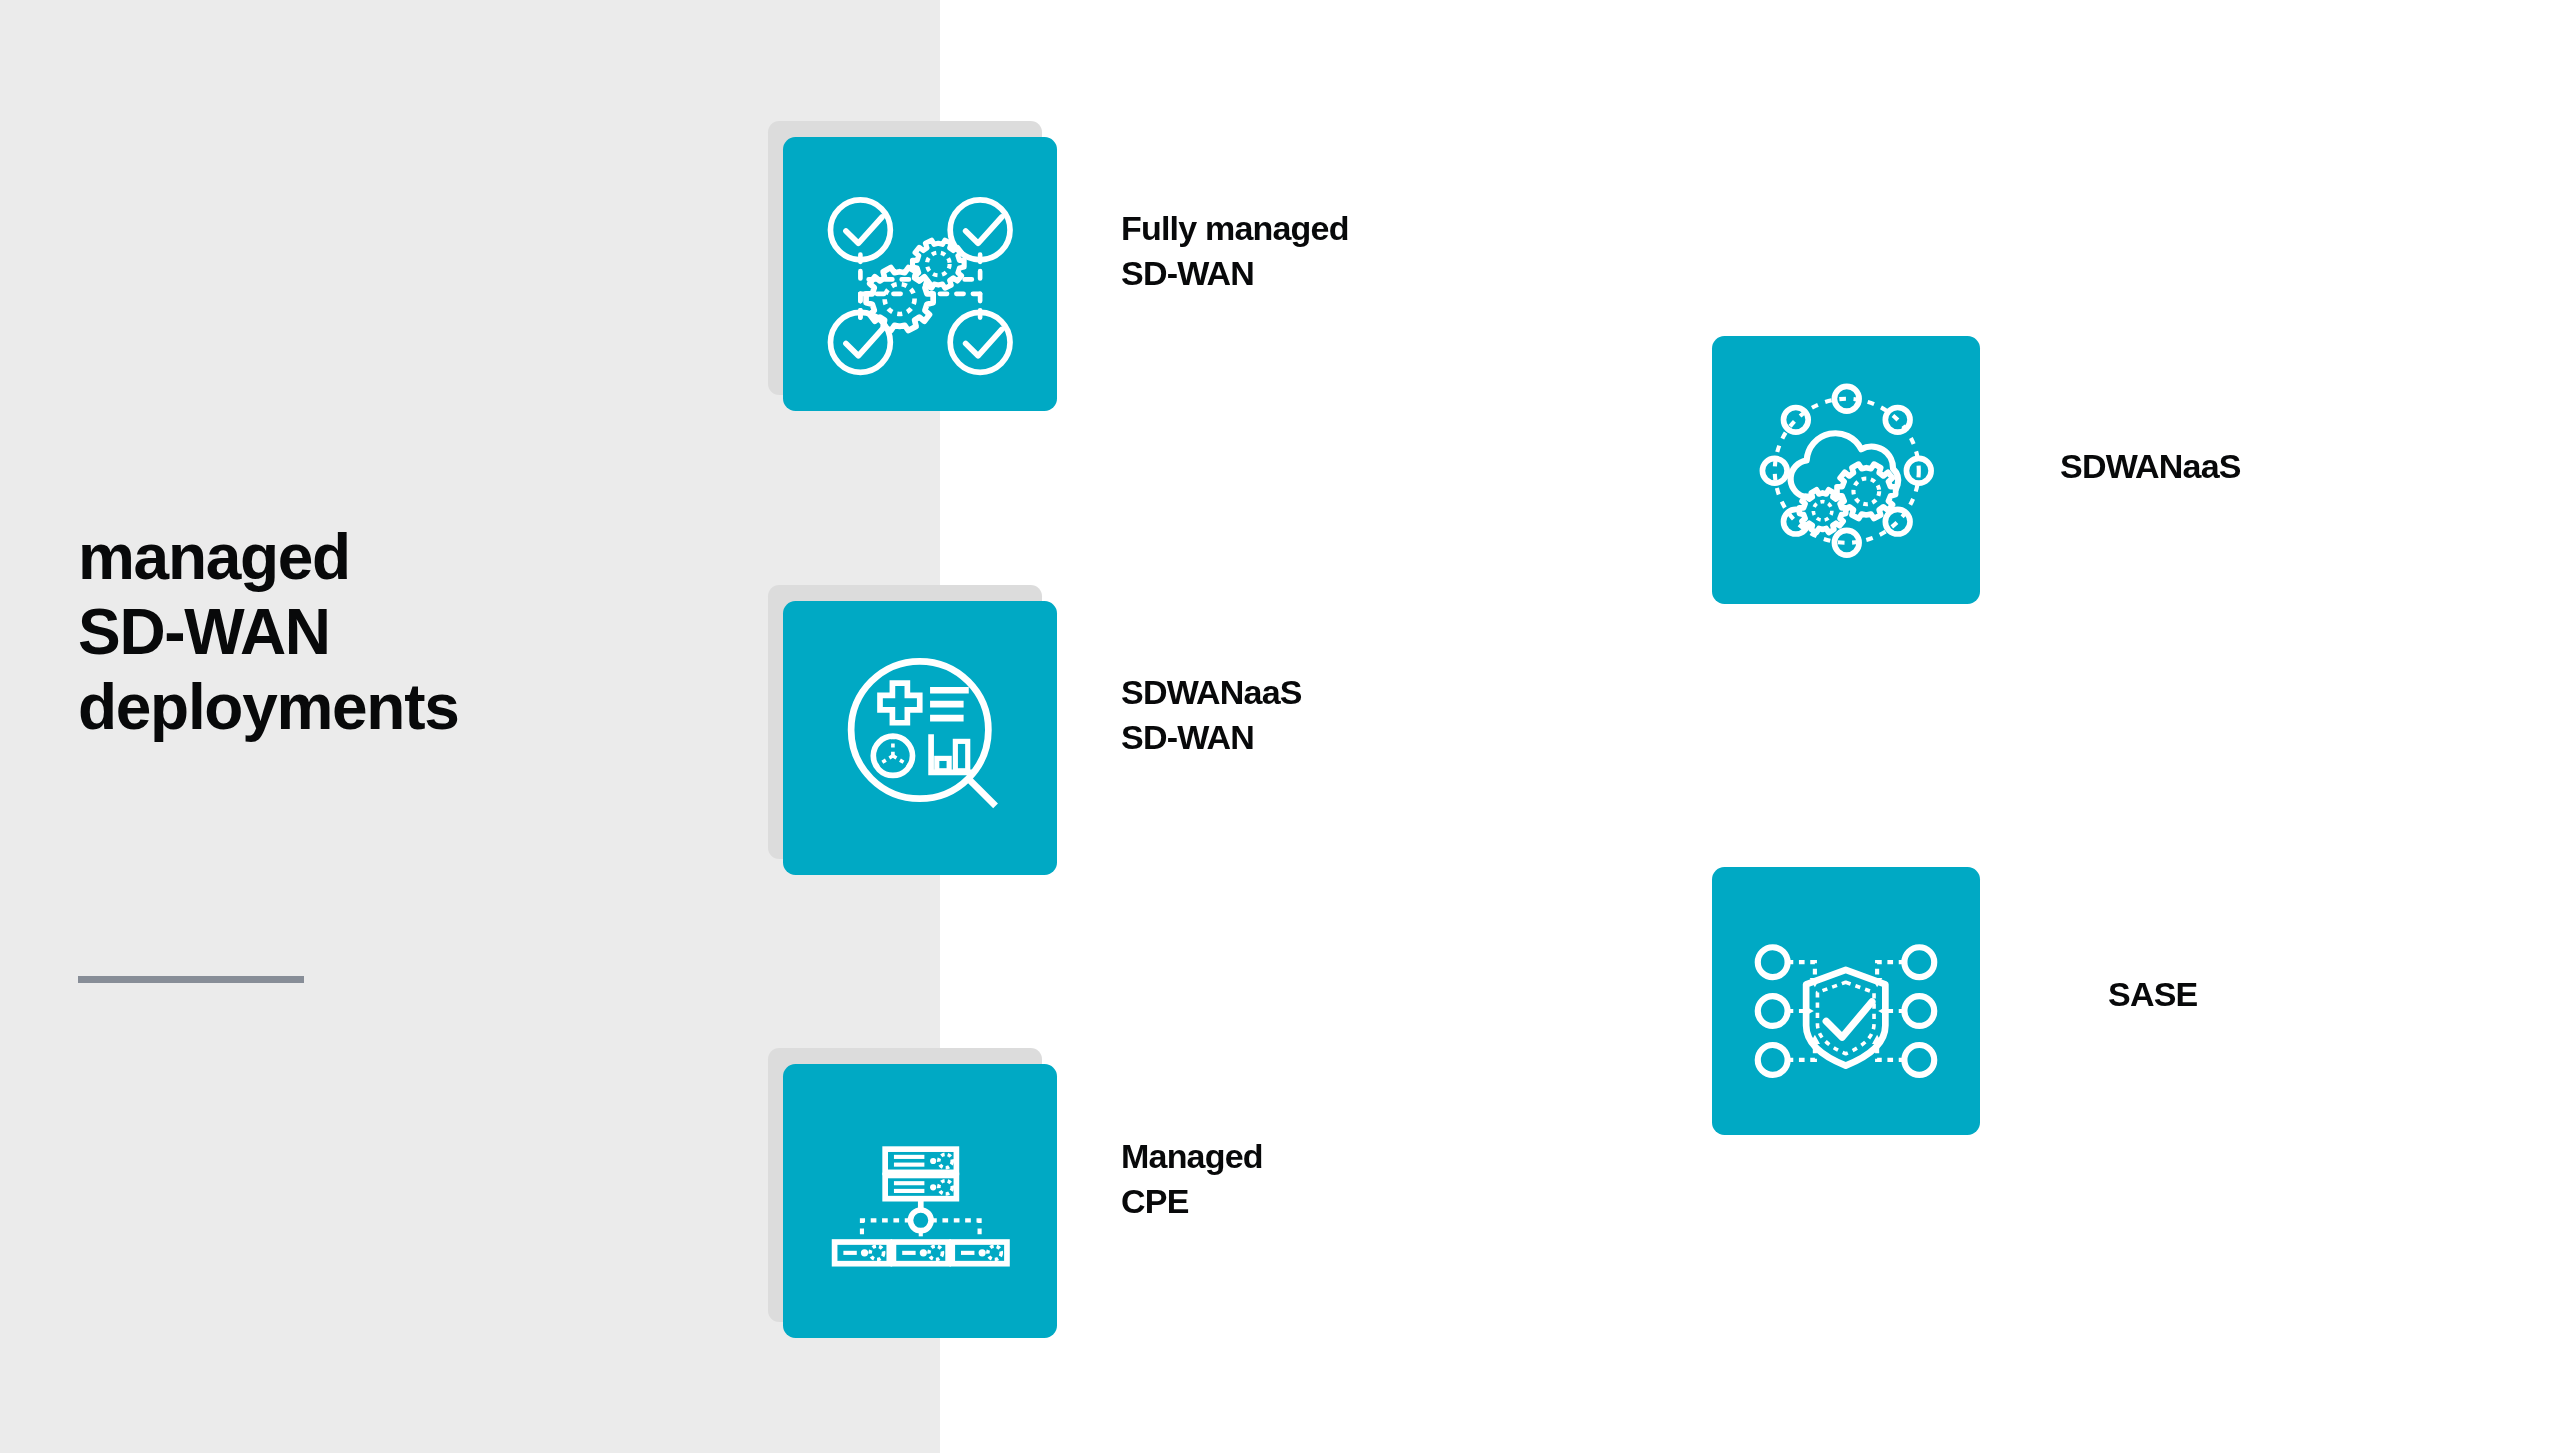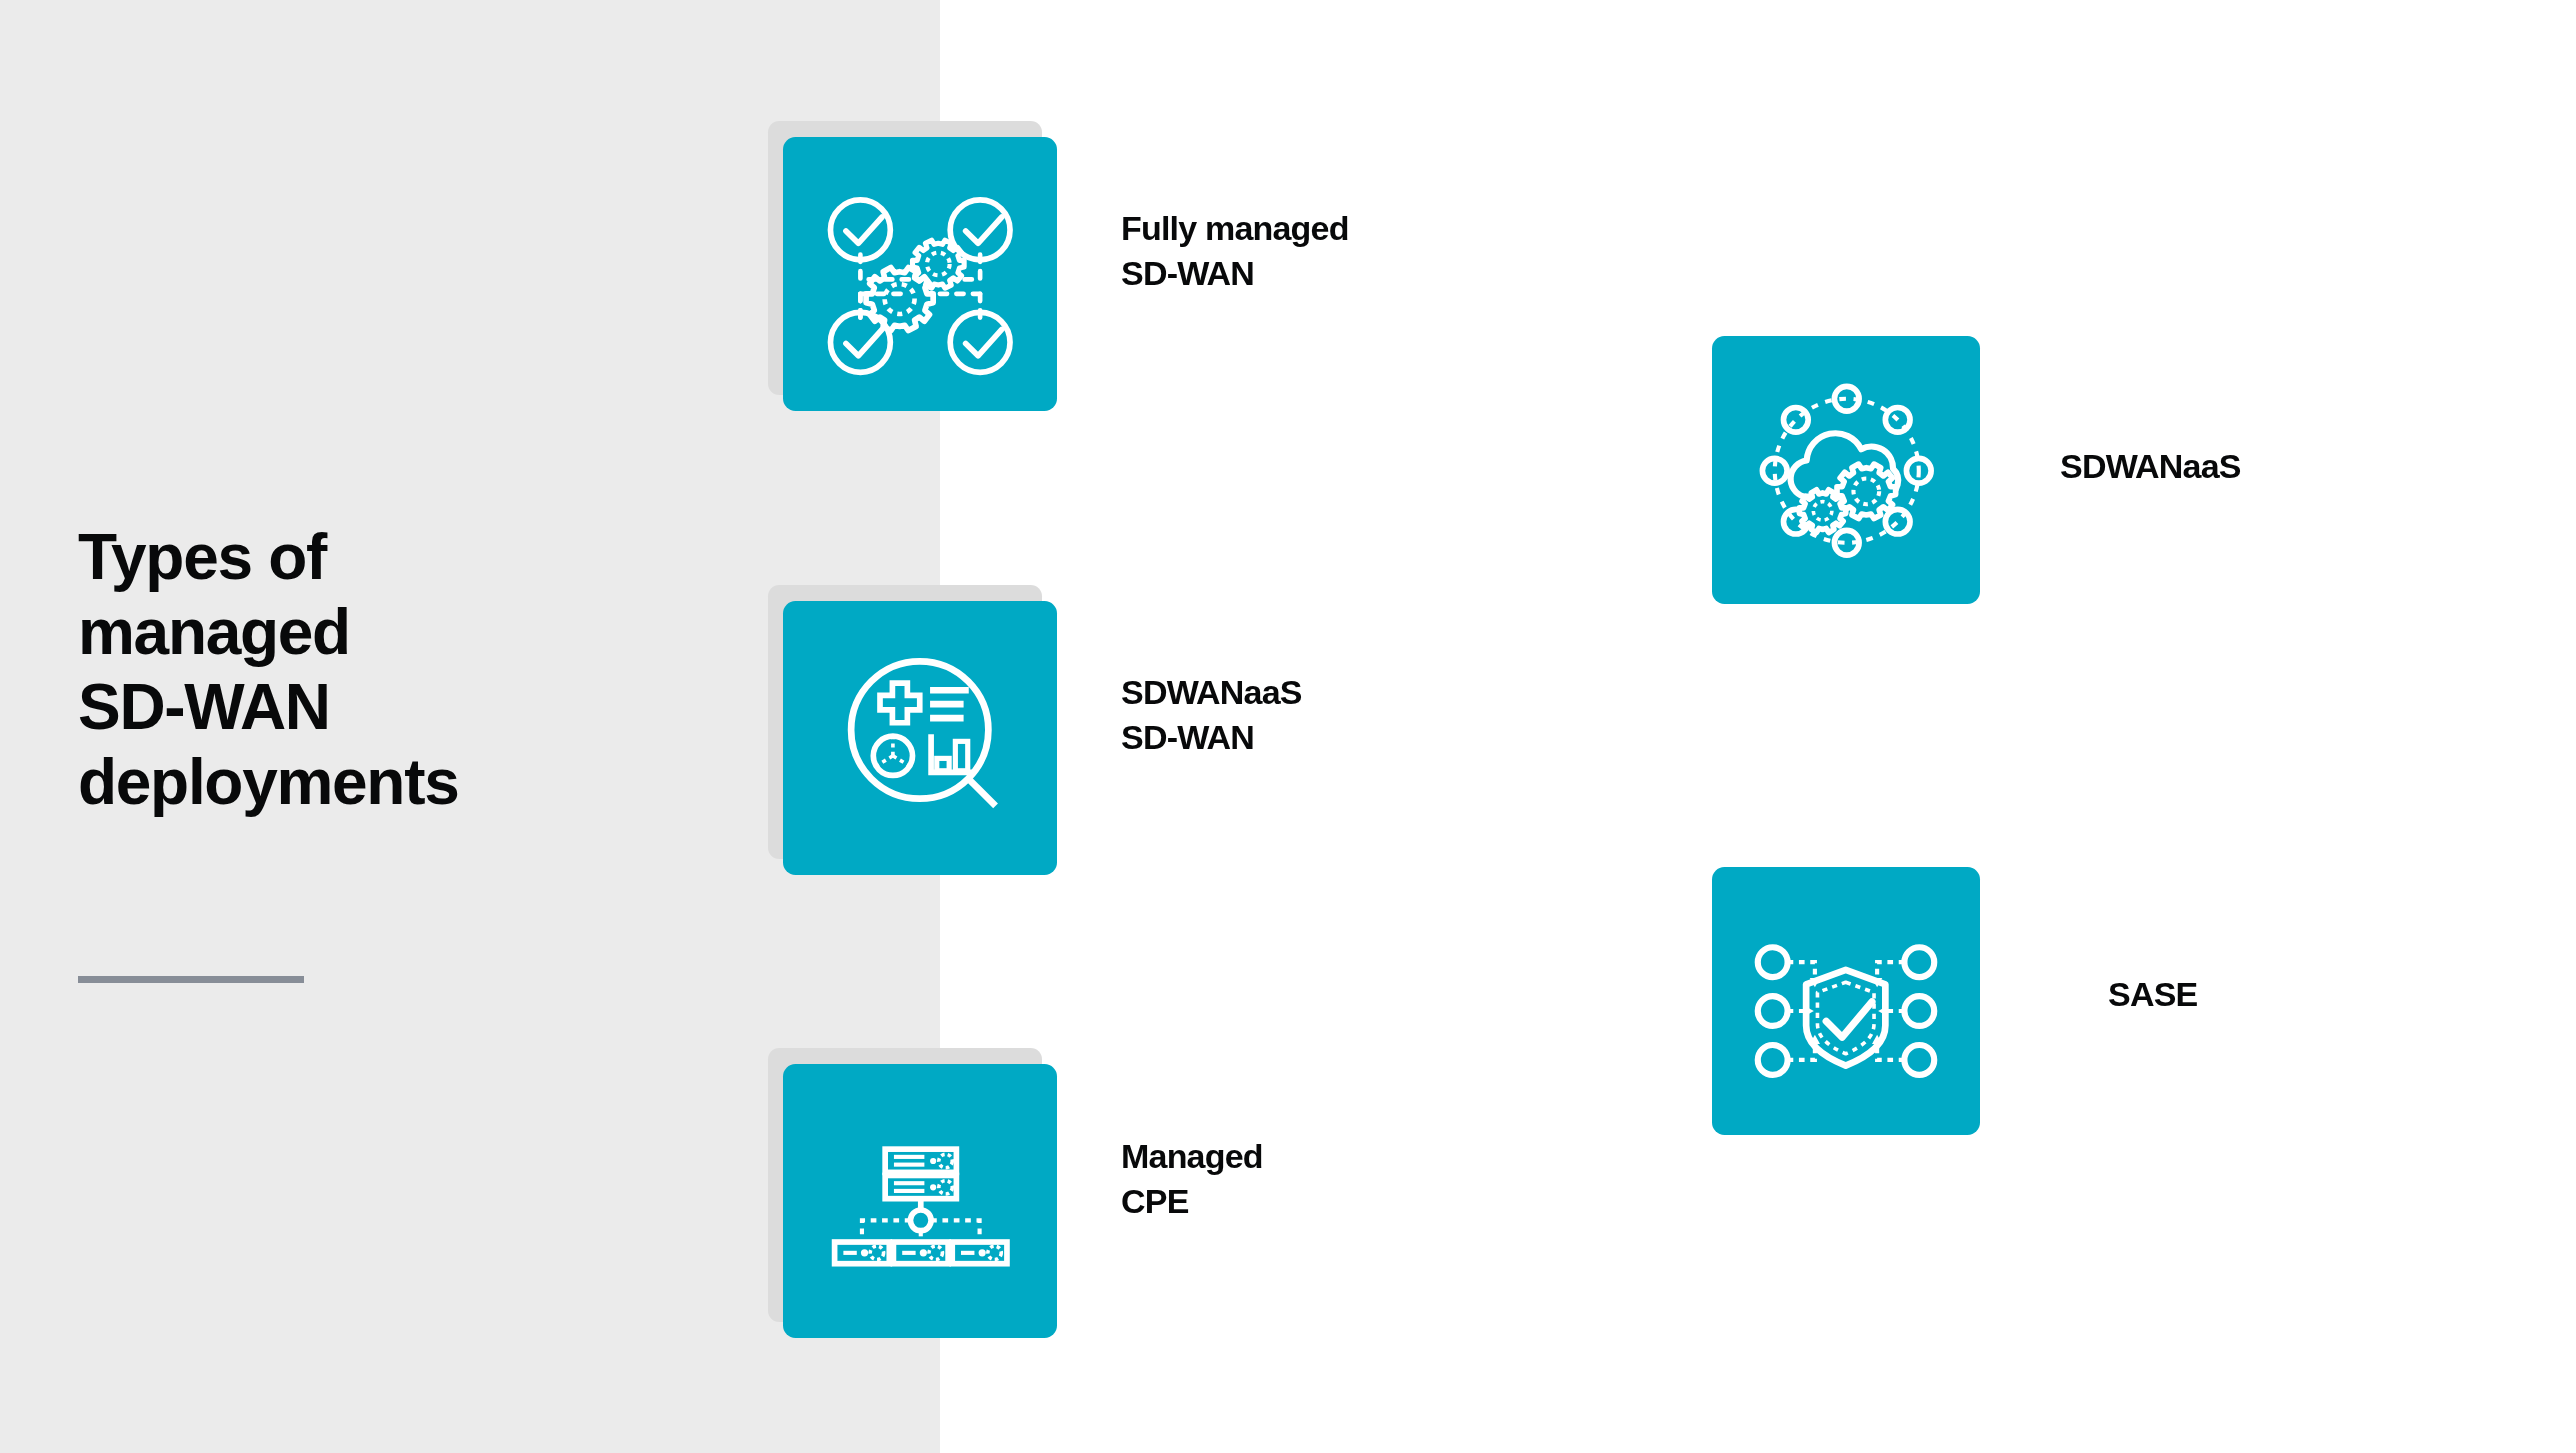--- a/index.html
+++ b/index.html
@@ -114,21 +114,20 @@
   #label-4 { left: 2060px; top: 972px; margin-left: 48px; }
 </style>
 </head>
 <body>
 
 <div id="stage">
 
   <div class="gray-panel"></div>
 
   <div class="title-block">
-    <div class="title-line">Types of</div>
     <div class="title-line">managed</div>
     <div class="title-line">SD-WAN</div>
     <div class="title-line">deployments</div>
   </div>
   <div class="title-rule"></div>
 
   <div class="tile-wrap" id="tile-wrap-0">
     <div class="tile-shadow"></div>
     <div class="tile">
       <svg viewBox="0 0 531 531">

